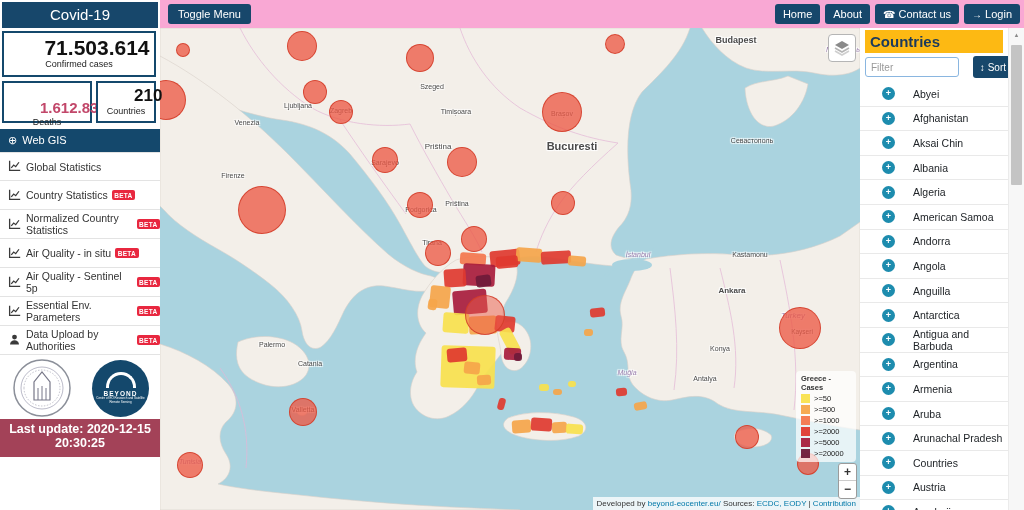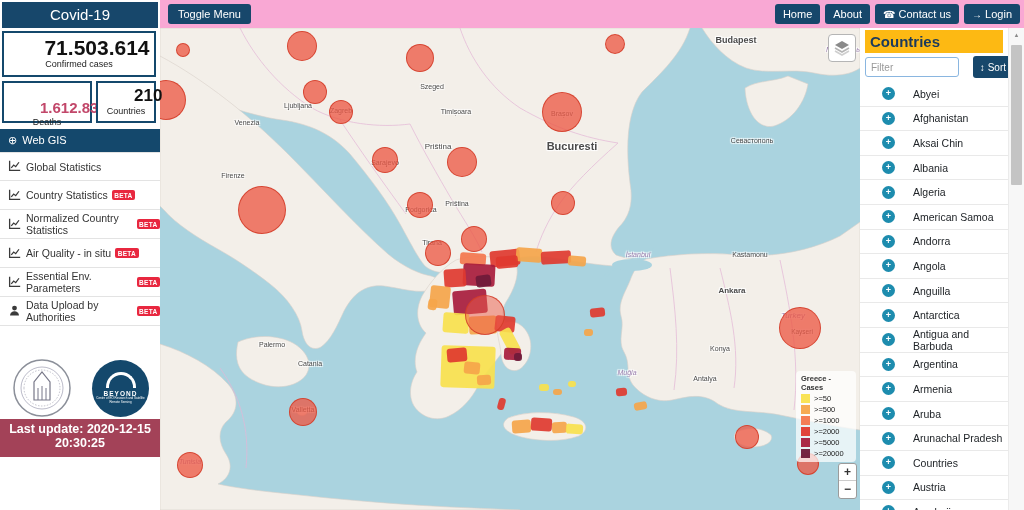--- a/index.html
+++ b/index.html
@@ -137,20 +137,28 @@
             </svg></span>
           <span>Normalized Country Statistics</span>
           <span class="beta">BETA</span>
         </div>
         <div class="menu-item">
           <span><svg viewBox="0 0 16 16">
               <path d="M2,2 V14 H15" stroke="#3a3a3a" stroke-width="1.6" fill="none"></path>
               <path d="M4,11 L7,7.5 L9.5,9.5 L13.5,4" stroke="#3a3a3a" stroke-width="1.5" fill="none"></path>
             </svg></span>
           <span>Air Quality - in situ</span>
+          <span class="beta">BETA</span>
+        </div>
+        <div class="menu-item">
+          <span><svg viewBox="0 0 16 16">
+              <path d="M2,2 V14 H15" stroke="#3a3a3a" stroke-width="1.6" fill="none"></path>
+              <path d="M4,11 L7,7.5 L9.5,9.5 L13.5,4" stroke="#3a3a3a" stroke-width="1.5" fill="none"></path>
+            </svg></span>
+          <span>Air Quality - Sentinel 5p</span>
           <span class="beta">BETA</span>
         </div>
         <div class="menu-item">
           <span><svg viewBox="0 0 16 16">
               <path d="M2,2 V14 H15" stroke="#3a3a3a" stroke-width="1.6" fill="none"></path>
               <path d="M4,11 L7,7.5 L9.5,9.5 L13.5,4" stroke="#3a3a3a" stroke-width="1.5" fill="none"></path>
             </svg></span>
           <span>Essential Env. Parameters</span>
           <span class="beta">BETA</span>
         </div>
@@ -259,20 +267,21 @@
           <div class="legend-row">
             <i style="background: rgb(168, 28, 60);"></i>
             <span>&gt;=5000</span>
           </div>
           <div class="legend-row">
             <i style="background: rgb(110, 26, 56);"></i>
             <span>&gt;=20000</span>
           </div>
         </div>
     </div>
+    <div class="attribution"><span>Developed by </span><a>beyond-eocenter.eu/</a><span> Sources: </span><a>ECDC, EODY</a><span> | </span><a>Contribution</a></div>
   <div class="map-label" style="left: 576px; top: 12px; font-size: 9px; font-weight: bold;">Budapest</div>
       <div class="map-label" style="left: 272px; top: 58px; font-size: 7px;">Szeged</div>
       <div class="map-label" style="left: 296px; top: 83px; font-size: 7px;">Timișoara</div>
       <div class="map-label" style="left: 278px; top: 118px; font-size: 8px;">Priština</div>
       <div class="map-label" style="left: 412px; top: 118px; font-size: 11px; font-weight: bold;">Bucuresti</div>
       <div class="map-label" style="left: 225px; top: 134px; font-size: 7px;">Sarajevo</div>
       <div class="map-label" style="left: 181px; top: 82px; font-size: 7px;">Zagreb</div>
       <div class="map-label" style="left: 138px; top: 77px; font-size: 7px;">Ljubljana</div>
       <div class="map-label" style="left: 87px; top: 94px; font-size: 7px;">Venezia</div>
       <div class="map-label" style="left: 73px; top: 147px; font-size: 7px;">Firenze</div>

